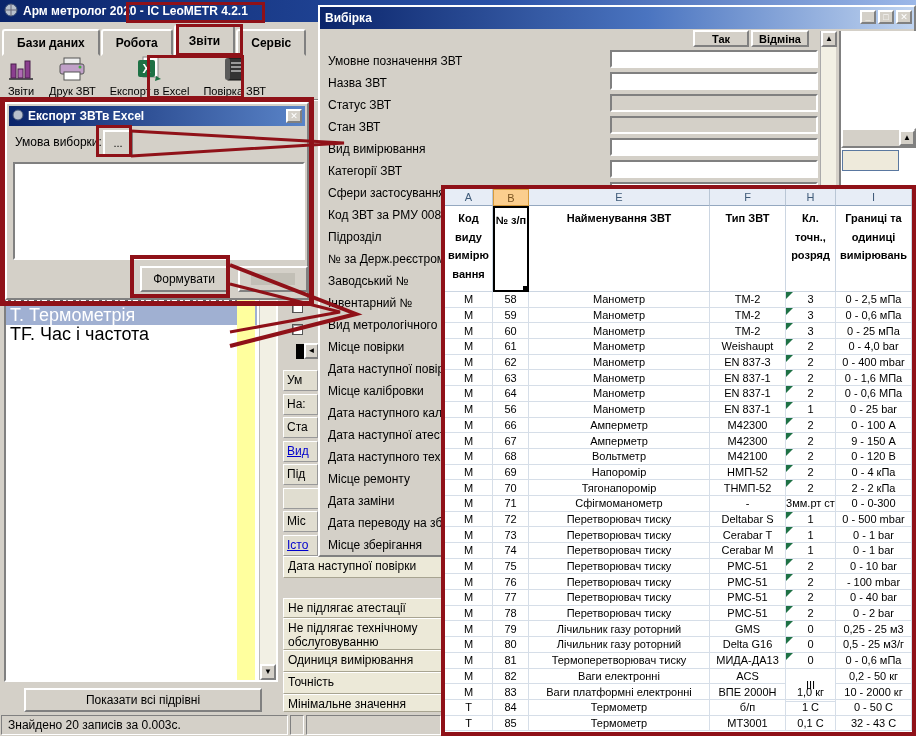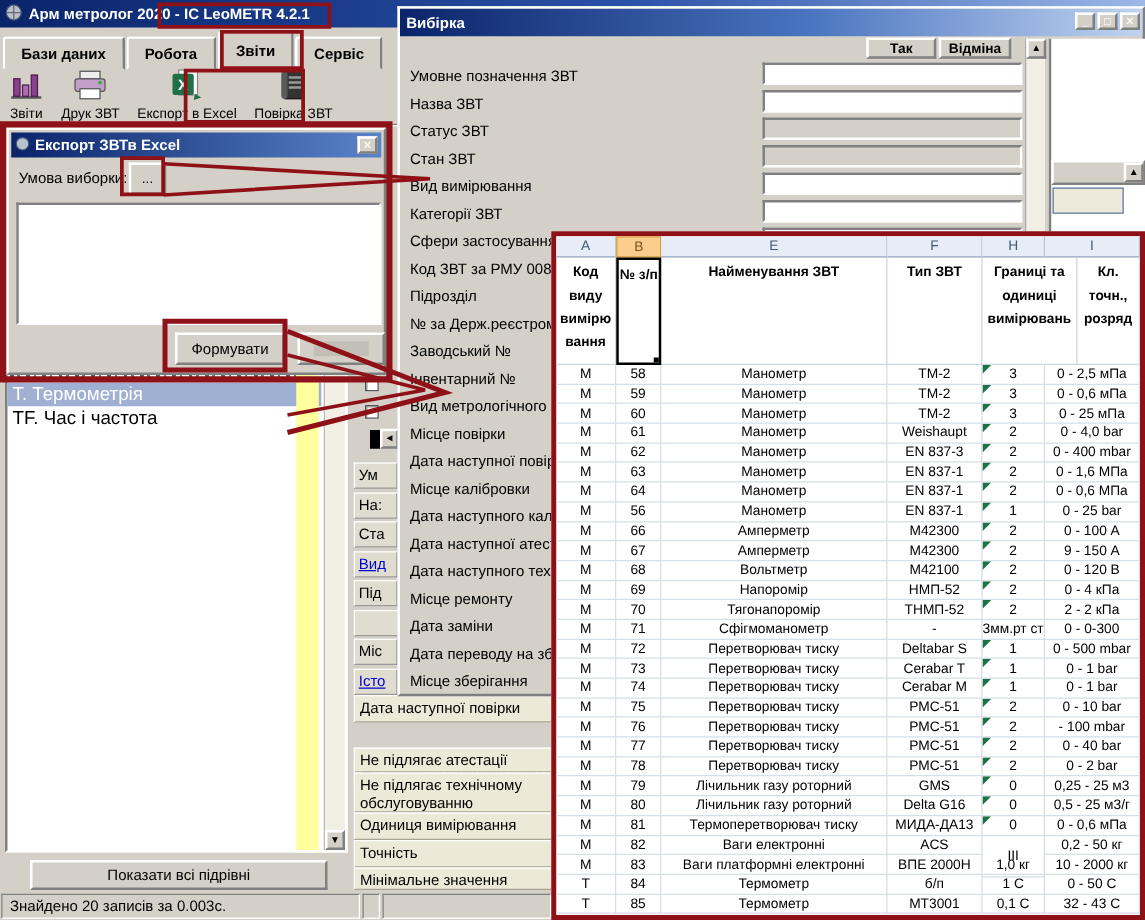--- a/index.html
+++ b/index.html
@@ -29,21 +29,21 @@
   display:flex;align-items:center;color:#fff;font-weight:bold;font-size:12px;padding-left:5px}
 .winbtns{position:absolute;right:2px;top:3px;display:flex;gap:2px}
 .wb{width:16px;height:14px;font-size:9px;font-weight:bold;line-height:11px}
 .flabel{position:absolute;height:18px;line-height:18px;font-size:12px;overflow:hidden;white-space:nowrap}
 .finput{position:absolute;width:208px;height:18px;background:#fff;border:2px solid;border-color:#808080 #fff #fff #808080}
 .finput.gray{background:#d4d0c8}
 
 .dtitle{left:2px;top:2px;width:296px;height:20px;background:linear-gradient(90deg,#0a246a,#5a84c8);
   display:flex;align-items:center;color:#fff;font-weight:bold;font-size:12px;padding-left:3px;gap:4px}
 
-.litem{position:absolute;left:0;width:251px;height:19px;line-height:19px;padding-left:4px;font-size:15px;
+.litem{position:absolute;left:0;width:251px;height:19px;line-height:19px;padding-left:4px;font-size:18px;
   overflow:hidden;white-space:nowrap}
 .litem.sel{background:#a0b0d2;color:#fff}
 .smudge{position:absolute;left:2px;top:1px;width:246px;height:5px;opacity:.8;
   background:repeating-linear-gradient(90deg,#333 0 3px,transparent 3px 6px,#555 6px 8px,transparent 8px 13px)}
 
 .bgrow{position:absolute;left:283px;width:35px;height:21px;background:#e0ddd0;border:1px solid;
   border-color:#fff #999 #999 #fff;font-size:12px;line-height:19px;padding-left:3px;overflow:hidden;white-space:nowrap}
 .bgrow.link{color:#0000cc;text-decoration:underline}
 .secrow{position:absolute;left:283px;width:158px;background:#ece9d8;border-top:1px solid #fff;
   border-bottom:1px solid #a8a491;border-left:1px solid #fff;font-size:12px;padding:2px 0 0 4px;
@@ -285,22 +285,22 @@
         <div class="tl" style="width: 181px;">E</div>
         <div class="tl" style="width: 76px;">F</div>
         <div class="tl" style="width: 50px;">H</div>
         <div class="tl" style="width: 76px;">I</div>
       </div>
     <div class="trow" id="theader">
         <div class="th" style="width: 48px; height: 86px;">Код виду вимірю вання</div>
         <div class="th selcell" style="width: 36px; height: 86px;">№ з/п</div>
         <div class="th" style="width: 181px; height: 86px;">Найменування ЗВТ</div>
         <div class="th" style="width: 76px; height: 86px;">Тип ЗВТ</div>
+        <div class="th" style="width: 50px; height: 86px;">Кл. точн., розряд</div>
         <div class="th" style="width: 76px; height: 86px;">Границі та одиниці вимірювань</div>
-        <div class="th" style="width: 50px; height: 86px;">Кл. точн., розряд</div>
       </div>
     <div id="trows">
         <div class="trow" style="height: 15.7px;">
           <div class="tc" style="width: 48px; height: 15.7px;">М</div>
           <div class="tc" style="width: 36px; height: 15.7px;">58</div>
           <div class="tc" style="width: 181px; height: 15.7px;">Манометр</div>
           <div class="tc" style="width: 76px; height: 15.7px;">ТМ-2</div>
           <div class="tc note" style="width: 50px; height: 15.7px;">3</div>
           <div class="tc" style="width: 76px; height: 15.7px;">0 - 2,5 мПа</div>
         </div>

